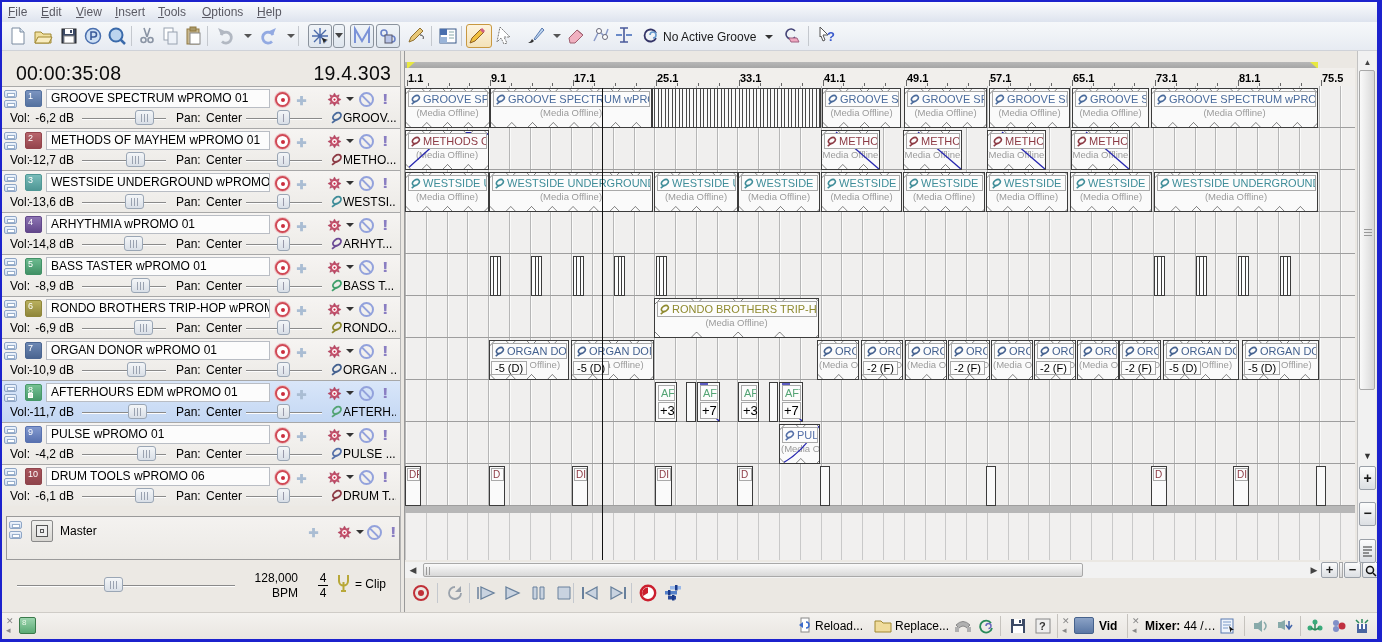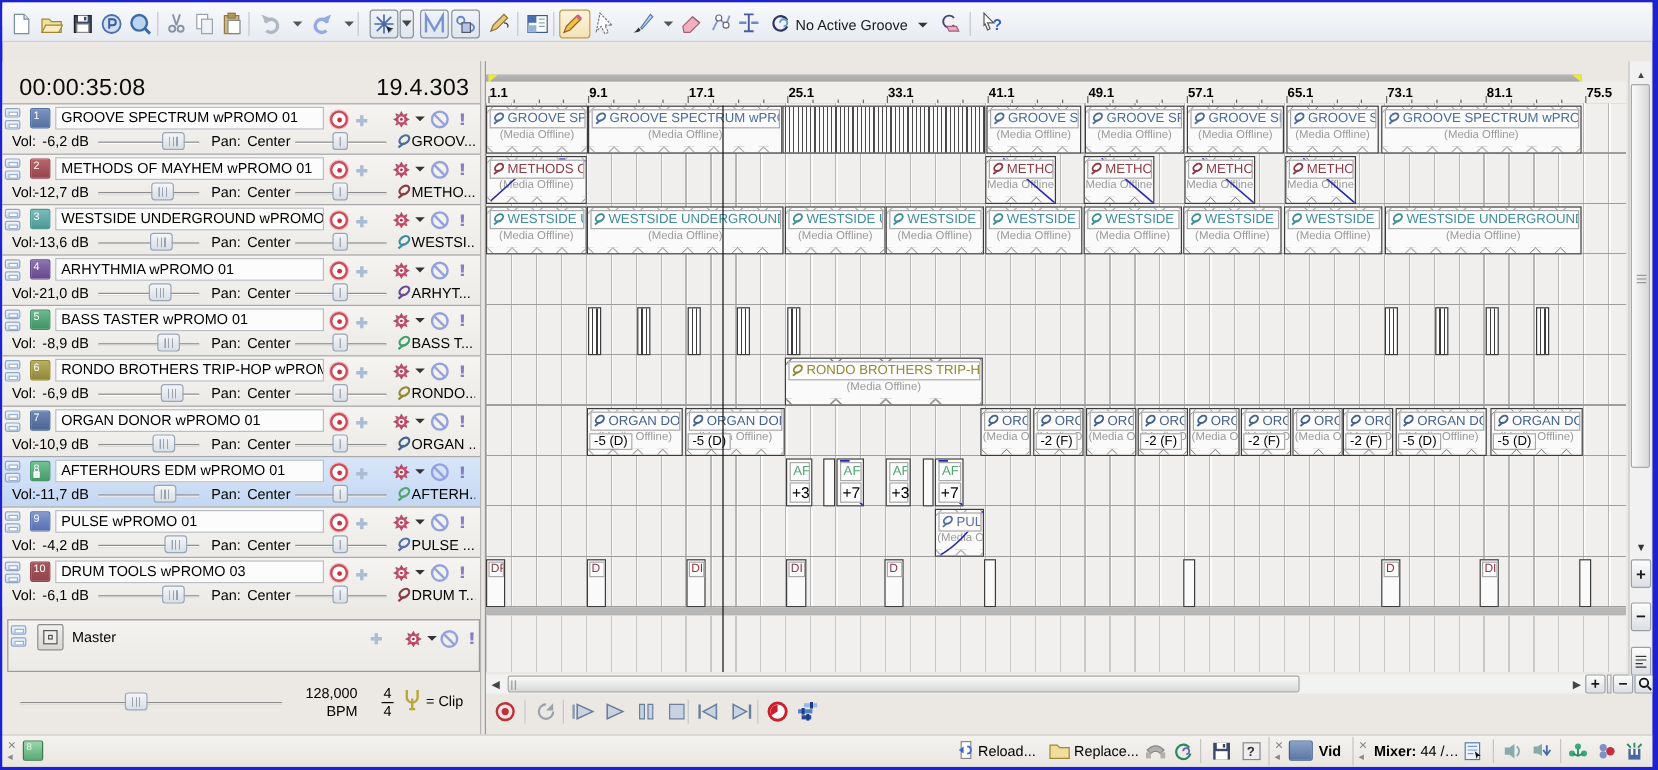--- a/index.html
+++ b/index.html
@@ -1,18 +1,18 @@
 <!DOCTYPE html>
 <html><head><meta charset="utf-8"><style>
 *{margin:0;padding:0;box-sizing:border-box}
 html,body{width:1382px;height:642px}
 body{background:#1c22cd;font-family:"Liberation Sans",sans-serif;overflow:hidden;position:relative}
 #win{position:absolute;left:2px;top:2px;width:1375px;height:637px;background:#ebe8e3;overflow:hidden}
 #menubar{position:absolute;left:0;top:0;width:100%;height:20px;background:linear-gradient(#fafbfd,#e9edf4 60%,#dde3ee);font-size:12px;color:#5a5a64}
-#toolbar{position:absolute;left:0;top:4px;width:100%;height:29px;background:linear-gradient(#f6f8fa,#e7ebf2);border-bottom:1px solid #cfd2d8}
+#toolbar{position:absolute;left:0;top:20px;width:100%;height:29px;background:linear-gradient(#f6f8fa,#e7ebf2);border-bottom:1px solid #cfd2d8}
 .tsep{position:absolute;top:4px;width:1px;height:20px;background:#c4c8ce}
 #leftpanel{position:absolute;left:0;top:49px;width:399px;height:561px;background:#ece9e4;border-right:1px solid #b5b5b5}
 #timedisp{position:absolute;left:0;top:0;width:398px;height:38px;font-size:19.5px;color:#0a0a0a}
 .trackrow{position:absolute;left:0;width:398px;height:42px;border-top:1px solid #a8a8a8;background:linear-gradient(#f6f4f2,#eceae6)}
 .trackrow.sel{background:linear-gradient(#d9e6f9,#c3d7f3)}
 .btn2{position:absolute;left:2px;top:3px;width:13px;height:18px}
 .btn2 i{position:absolute;left:0;top:0;width:13px;height:8px;border:1px solid #8fa6c6;border-radius:2px;background:linear-gradient(#eef4fc,#c9d8ee)}
 .btn2 i.b{top:10px}
 .btn2 i:after{content:"";position:absolute;left:2px;top:2px;width:6px;height:2px;background:#fff;border:1px solid #9ab0cc}
 .sq{position:absolute;left:23px;top:3px;width:17px;height:17px;border-radius:2px;font-size:9px;color:#fff;padding:0 0 0 2px}
@@ -315,21 +315,21 @@
               <path d="M8 1 L9.2 3.5 L6.8 3.5 Z M8 15 L9.2 12.5 L6.8 12.5 Z M1 8 L3.5 6.8 L3.5 9.2 Z M15 8 L12.5 6.8 L12.5 9.2 Z M3 3 L5.2 3.8 L3.8 5.2 Z M13 3 L12.2 5.2 L10.8 3.8 Z M3 13 L3.8 10.8 L5.2 12.2 Z M13 13 L10.8 12.2 L12.2 10.8 Z"></path>
             </g>
             <circle cx="8" cy="8" r="2.6" fill="#fff"></circle>
             <circle cx="8" cy="8" r="1.2" fill="#c02040"></circle>
           </svg></div>
 <div class="drop"></div>
         <div class="noc"></div>
         <div class="exc">!</div>
 <div class="volrow">
           <span class="vlab">Vol:</span>
-          <span class="vval">-21,0 dB</span>
+          <span class="vval">-14,8 dB</span>
 <div class="sldtrack" style="left:80px;width:84px"></div>
 <div class="sldthumb" style="left:122px"></div>
 <span class="plab">Pan:</span>
           <span class="pcen">Center</span>
 <div class="sldtrack" style="left:244px;width:76px"></div>
 <div class="panthumb" style="left:275px"></div>
 <span class="tname"><svg width="13" height="13" viewBox="0 0 14 14" style="vertical-align:-2px">
               <ellipse cx="7.5" cy="5.8" rx="4.8" ry="3.3" fill="none" stroke="#6b4a95" stroke-width="2" transform="rotate(-36 7.5 5.8)"></ellipse>
               <path d="M2.2 12.8 L7.2 8.8" stroke="#6b4a95" stroke-width="2" fill="none"></path>
             </svg>ARHYT...</span>
@@ -509,21 +509,21 @@
               <path d="M2.2 12.8 L7.2 8.8" stroke="#5570a8" stroke-width="2" fill="none"></path>
             </svg>PULSE ...</span>
 </div>
       </div>
 <div class="trackrow" style="top:413px">
 <div class="btn2">
           <i class="a"></i>
           <i class="b"></i>
         </div>
 <div class="sq" style="background:linear-gradient(#a9545c,#8f444c);border:1px solid #8f444c">10</div>
-<div class="namebox">DRUM TOOLS wPROMO 03</div>
+<div class="namebox">DRUM TOOLS wPROMO 06</div>
 <div class="rec"></div>
 <div class="plus">✚</div>
 <div class="gear"><svg width="15" height="15" viewBox="0 0 16 16">
             <g fill="#c8506a" stroke="#a03050" stroke-width="0.5">
               <circle cx="8" cy="8" r="4.6"></circle>
               <path d="M8 1 L9.2 3.5 L6.8 3.5 Z M8 15 L9.2 12.5 L6.8 12.5 Z M1 8 L3.5 6.8 L3.5 9.2 Z M15 8 L12.5 6.8 L12.5 9.2 Z M3 3 L5.2 3.8 L3.8 5.2 Z M13 3 L12.2 5.2 L10.8 3.8 Z M3 13 L3.8 10.8 L5.2 12.2 Z M13 13 L10.8 12.2 L12.2 10.8 Z"></path>
             </g>
             <circle cx="8" cy="8" r="2.6" fill="#fff"></circle>
             <circle cx="8" cy="8" r="1.2" fill="#c02040"></circle>
           </svg></div>

